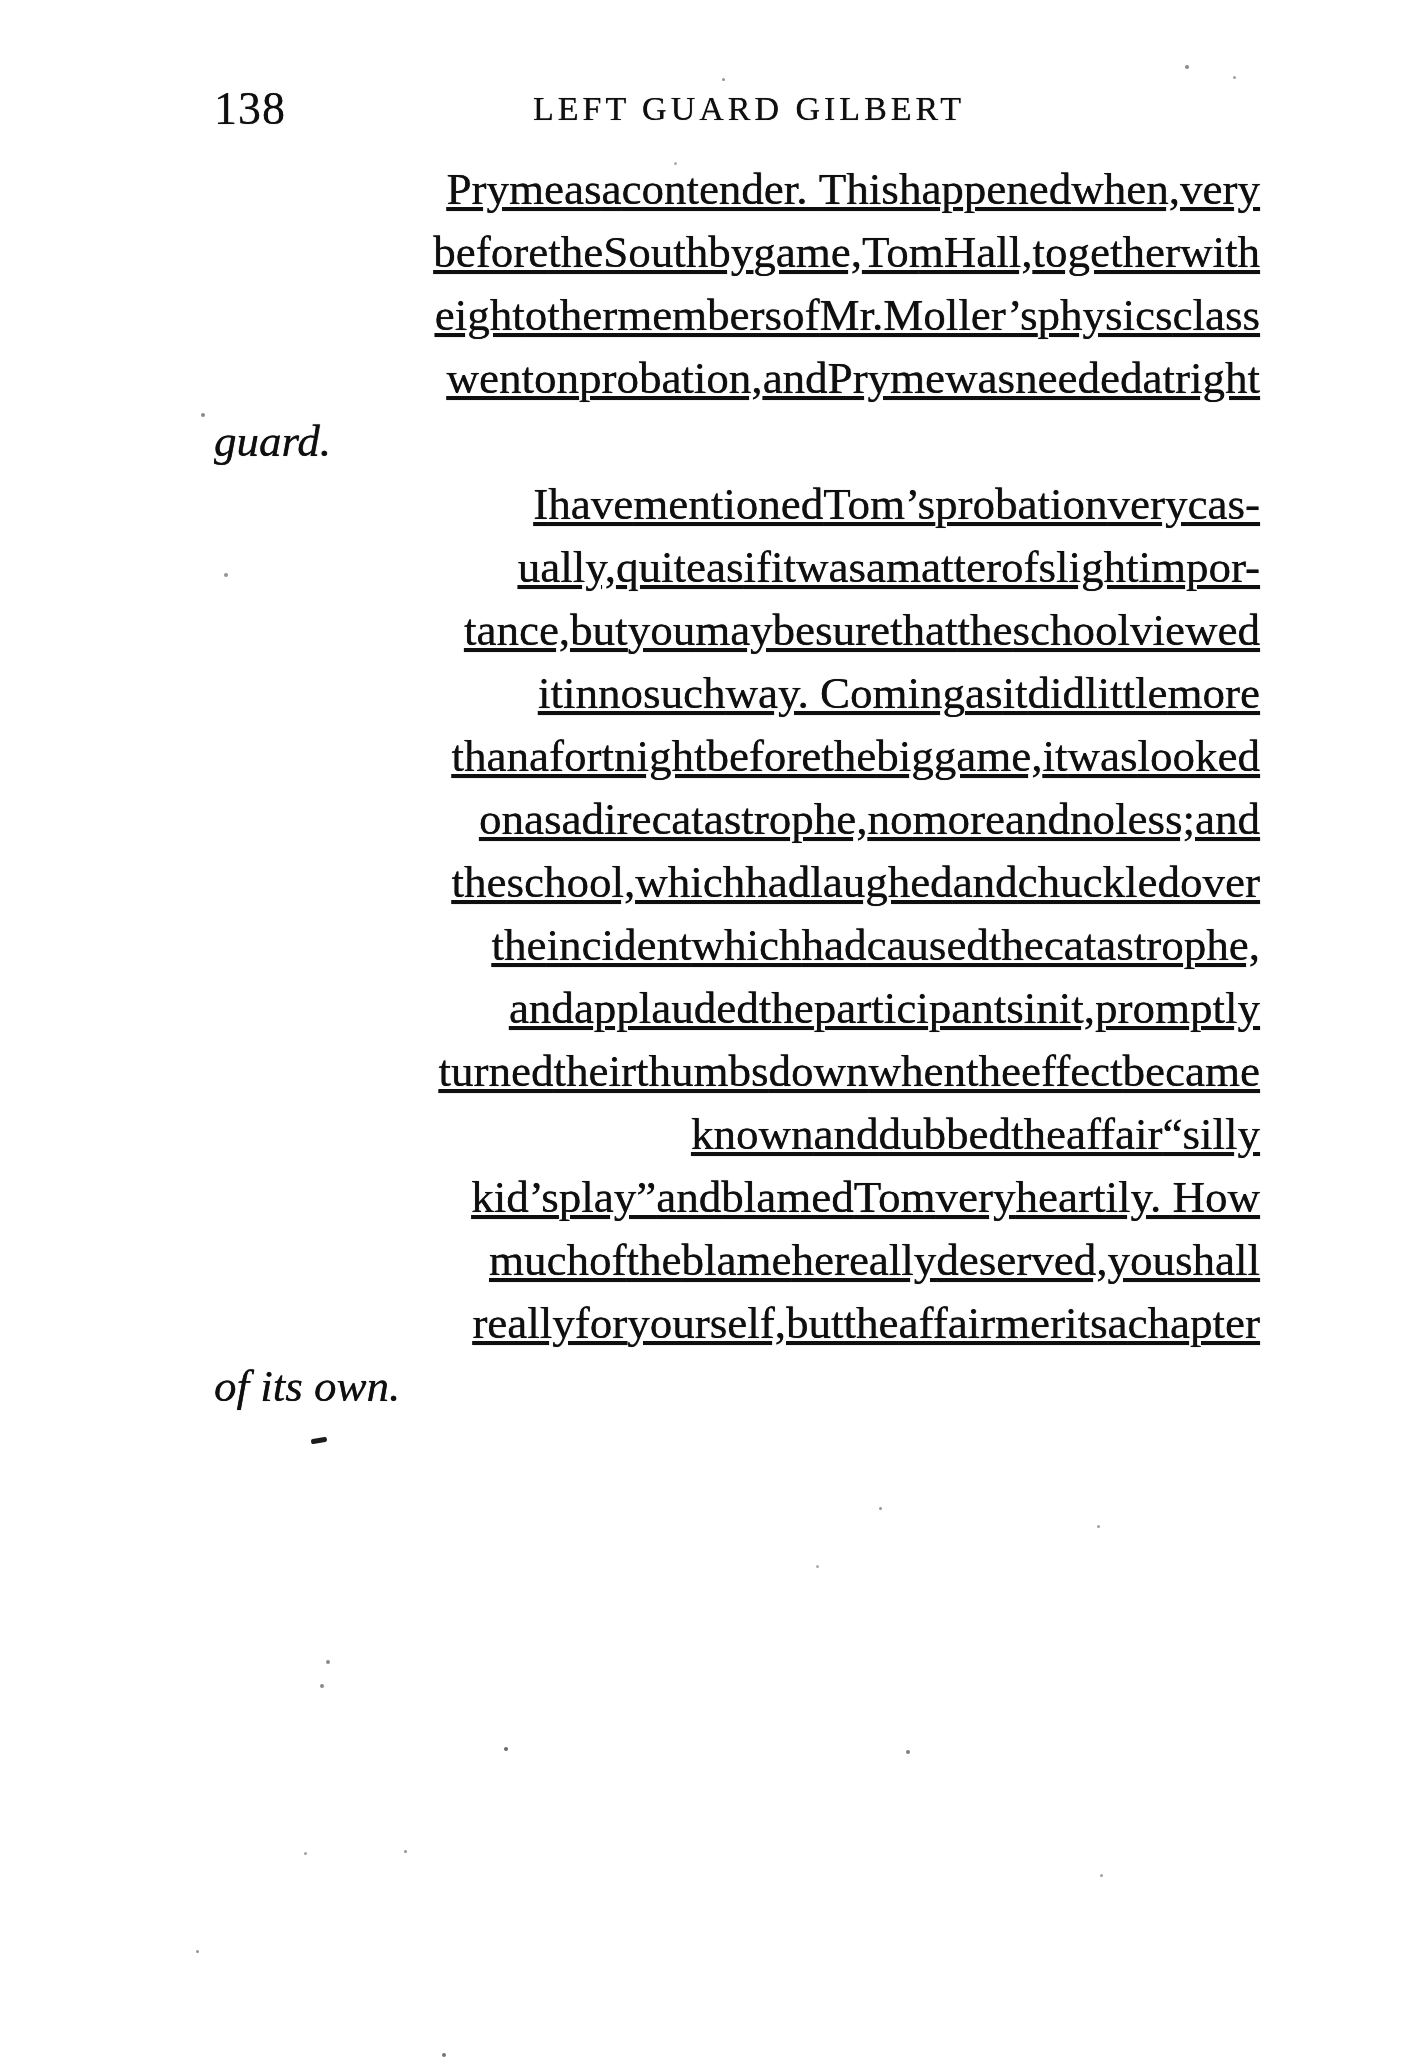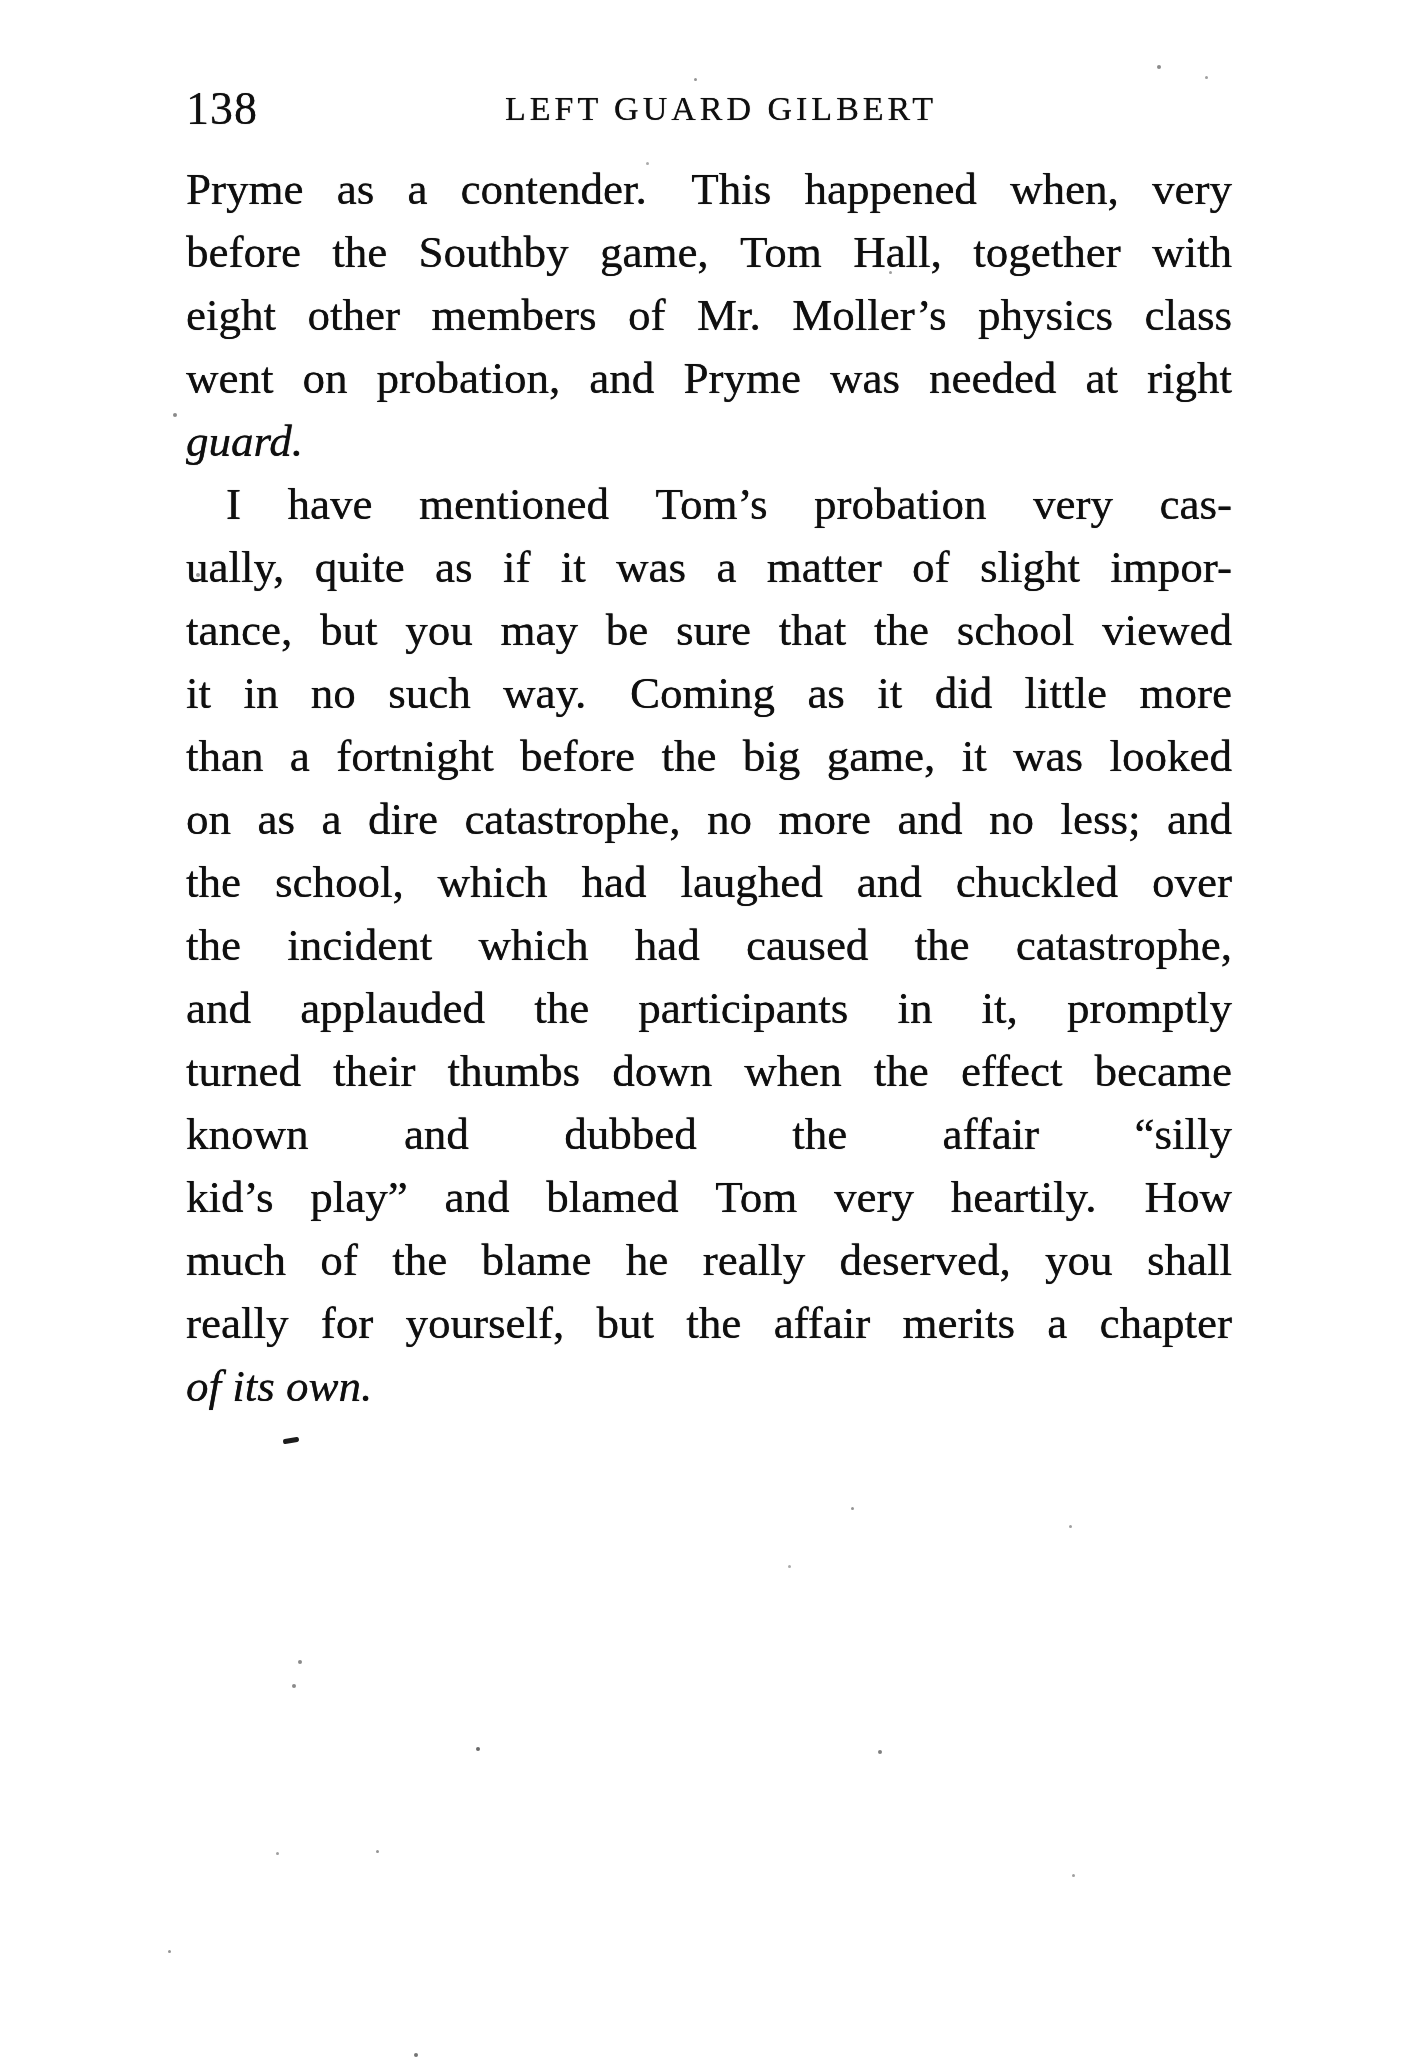--- a/index.html
+++ b/index.html
@@ -5,21 +5,21 @@
   html,body{margin:0;padding:0;}
   body{
     width:1406px;height:2061px;
     background:#ffffff;
     position:relative;
     overflow:hidden;
     font-family:"Liberation Serif","DejaVu Serif",serif;
     color:#0f0f0f;
   }
   .page{
-    position:absolute;inset:0;
+    position:absolute;inset:0;margin-left:28px;
   }
   
   .header{
     position:absolute;
     left:186px;top:84px;width:1046px;height:50px;
   }
   .page-number{
     position:absolute;left:0;top:0;
     font-size:46px;line-height:50px;
     letter-spacing:1px;
@@ -41,21 +41,22 @@
     font-size:45px;
     line-height:63px;
     text-shadow:0 0 0.7px rgba(0,0,0,.78), 0.3px 0.2px 0 rgba(0,0,0,.3);
   }
   .line{
     height:63px;
     white-space:nowrap;
   }
   .line.just{
     display:flex;
-    justify-content:space-between;
+    justify-content:flex-end;
+    text-decoration:underline;
   }
   .line.just span{display:inline-block;}
   .line.indent{padding-left:40px;}
   .line.plain{text-align:left;font-style:italic;}
   
   .speck{
     position:absolute;
     background:#2a2a2a;
     border-radius:50%;
   }

